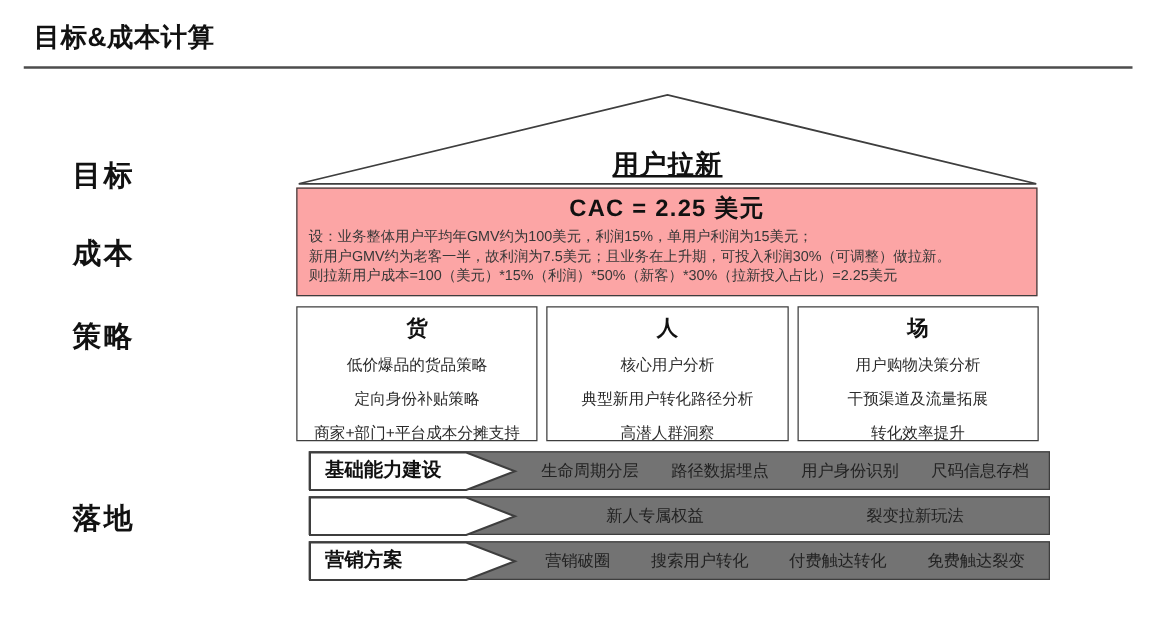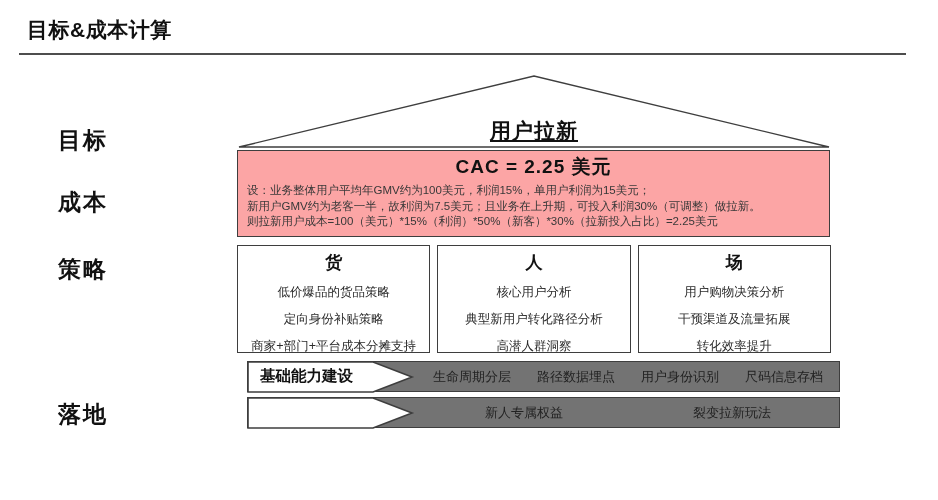--- a/index.html
+++ b/index.html
@@ -149,14 +149,26 @@
   <div class="exec-row exec-row-2">
     <svg class="exec-pent" viewBox="0 0 168 32">
       <polygon points="1,1 126,1 165,16 126,31 1,31" fill="#ffffff" stroke="#3e3e3e" stroke-width="1.6"></polygon>
     </svg>
     <div class="exec-items">
       <span class="exec-item">新人专属权益</span>
       <span class="exec-item">裂变拉新玩法</span>
     </div>
   </div>
 
+  <div class="exec-row exec-row-3">
+    <svg class="exec-pent" viewBox="0 0 168 32">
+      <polygon points="1,1 126,1 165,16 126,31 1,31" fill="#ffffff" stroke="#3e3e3e" stroke-width="1.6"></polygon>
+    </svg>
+    <div class="exec-label">营销方案</div>
+    <div class="exec-items">
+      <span class="exec-item">营销破圈</span>
+      <span class="exec-item">搜索用户转化</span>
+      <span class="exec-item">付费触达转化</span>
+      <span class="exec-item">免费触达裂变</span>
+    </div>
+  </div>
 
 </div>
 
 </body></html>

